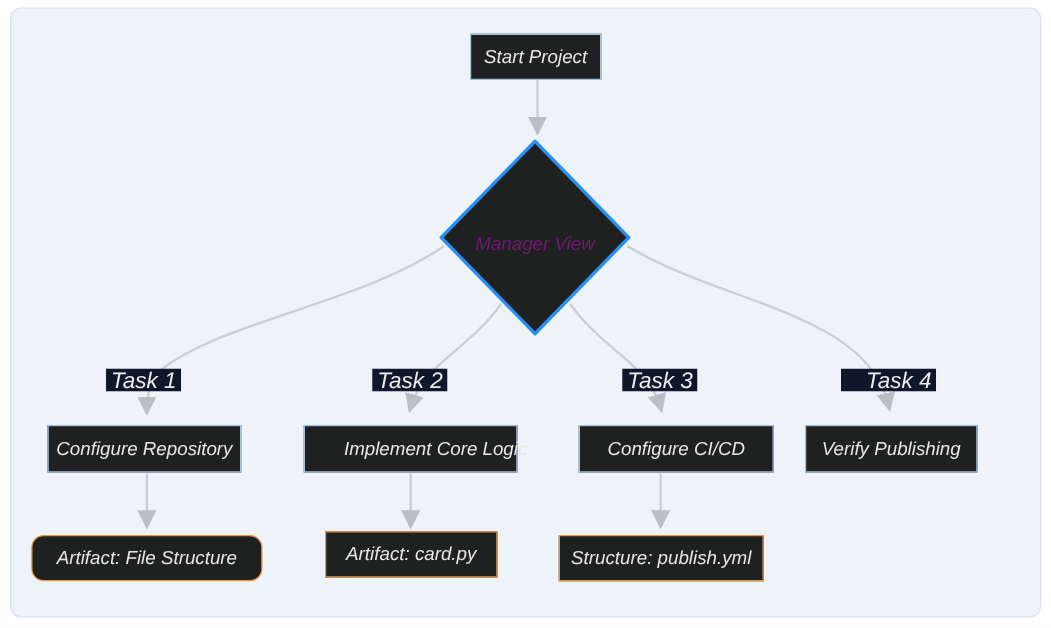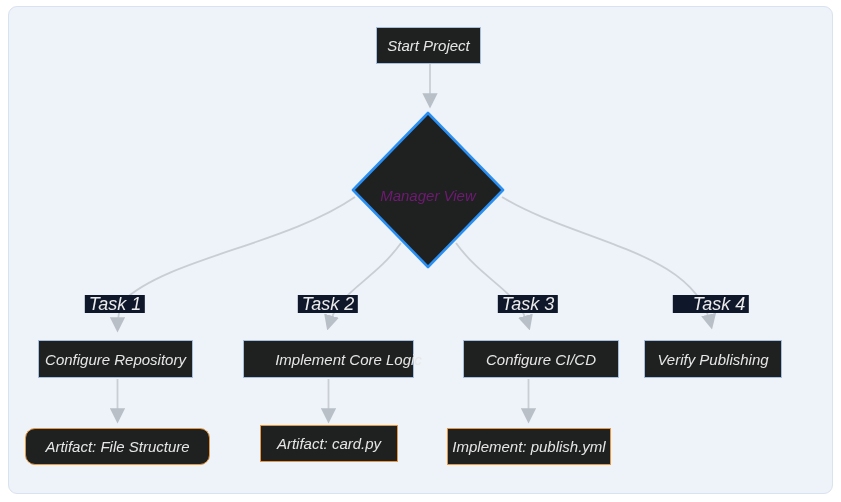--- a/index.html
+++ b/index.html
@@ -84,16 +84,16 @@
     <span>Verify Publishing</span>
   </div>
 
   <div class="node artifact" style="left:25px;top:428px;width:185px;height:37px;border-radius:10px;">
     <span>Artifact: File Structure</span>
   </div>
   <div class="node artifact" style="left:260px;top:409px;width:138px;height:37px;margin-top:16px;">
     <span>Artifact: card.py</span>
   </div>
   <div class="node artifact" style="left:447px;top:428px;width:164px;height:37px;">
-    <span>Implement: publish.yml</span>
+    <span>Structure: publish.yml</span>
   </div>
 
 </div>
 
 </body></html>

